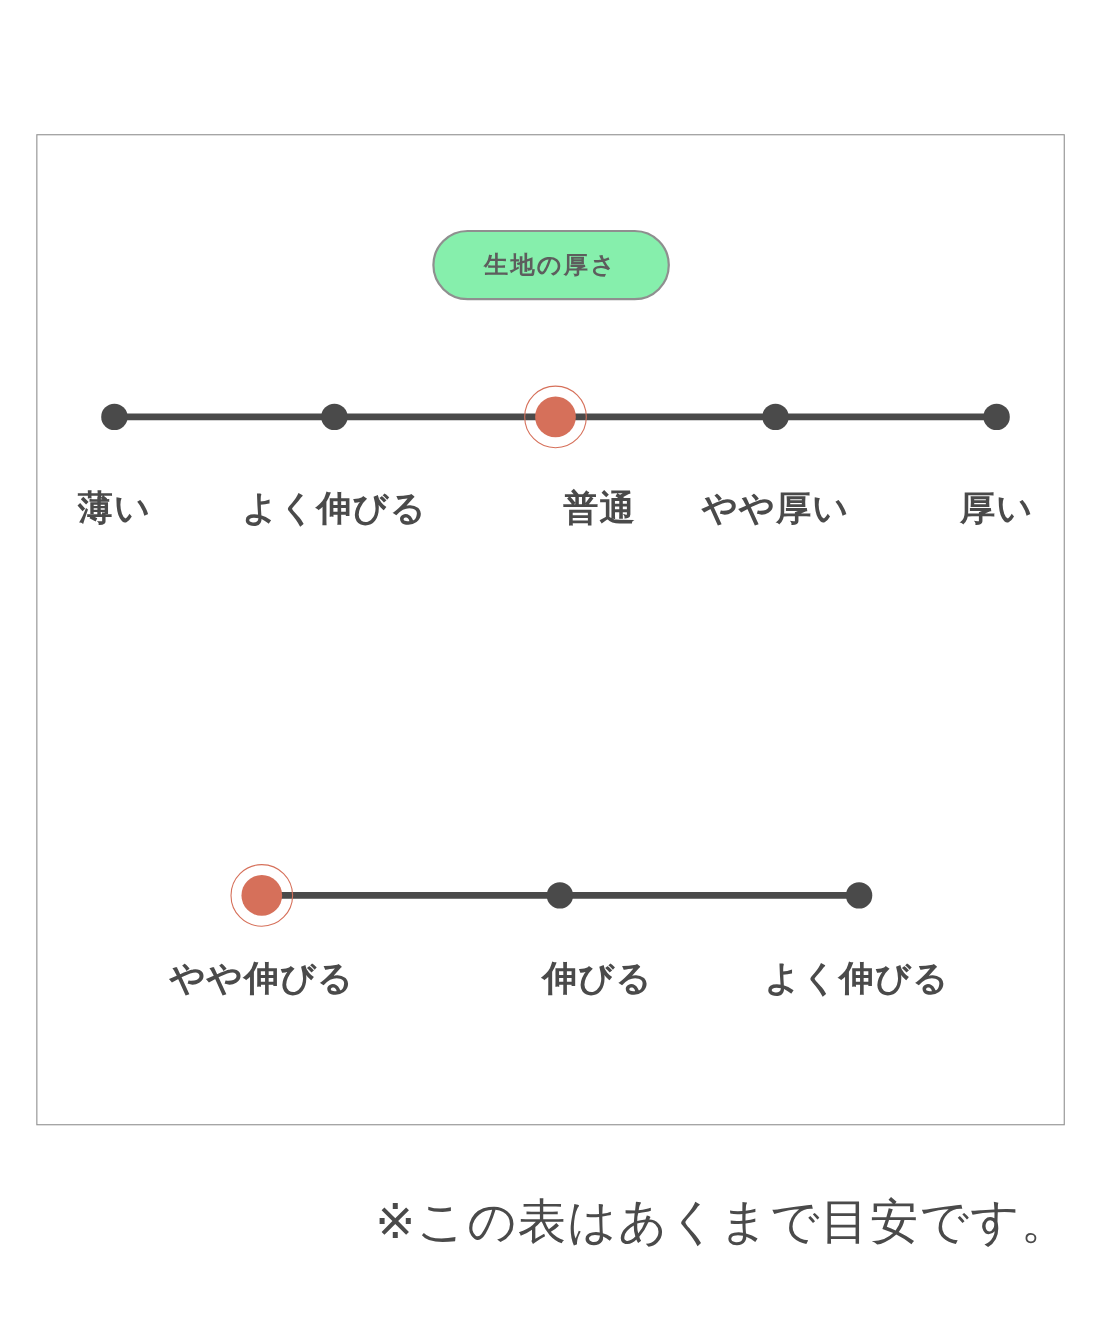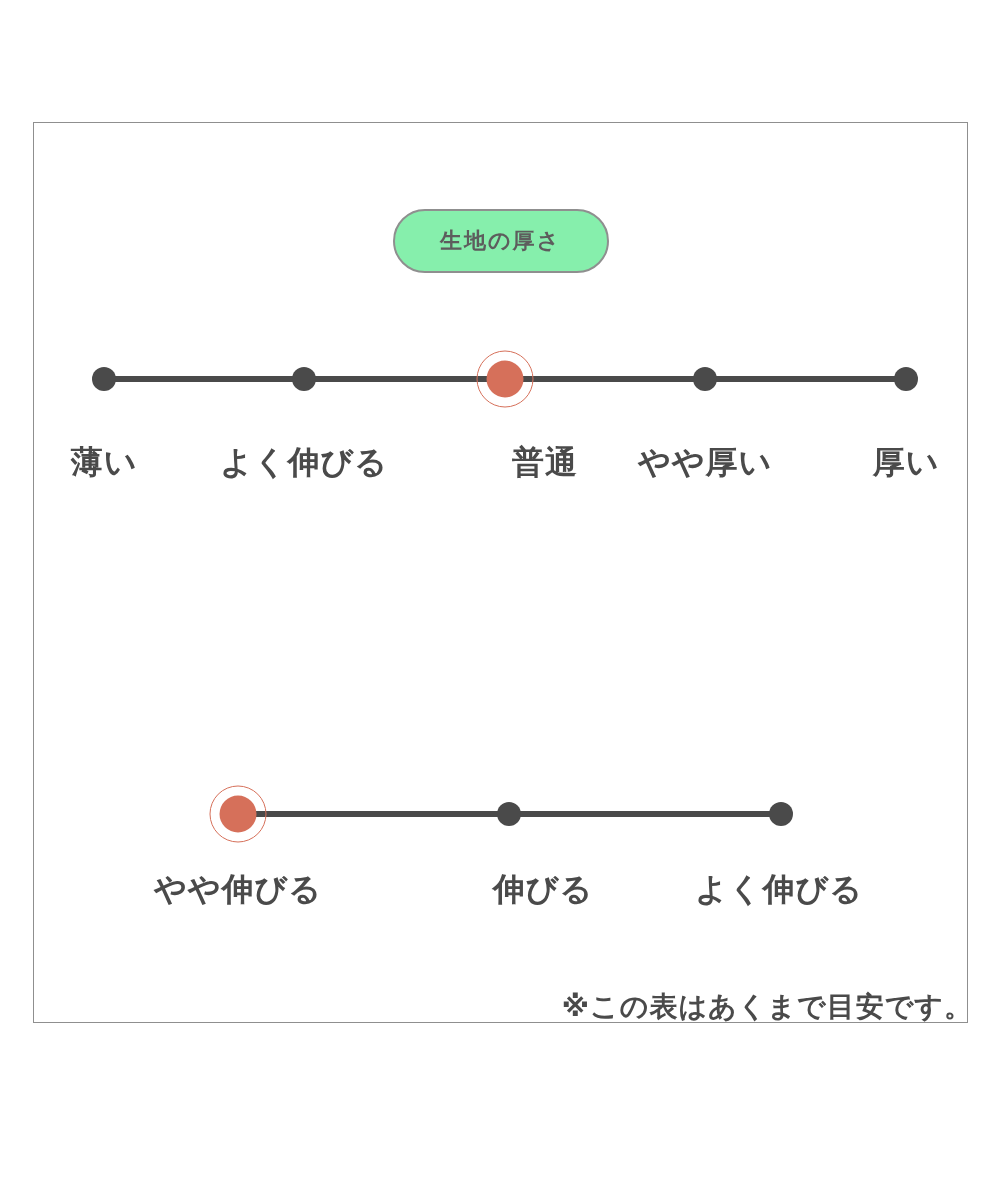--- a/index.html
+++ b/index.html
@@ -46,22 +46,22 @@
   }
   .scale-label{
     position:absolute;transform:translateX(-50%);
     height:40px;line-height:40px;white-space:nowrap;
     color:var(--ink);font-size:32px;font-weight:600;letter-spacing:1px;
   }
   .scale-label.selected{font-weight:900;}
   .labels-1{top:319px;}
   .labels-2{top:746px;}
   .footnote{
-    position:absolute;right:27px;top:988px;
-    color:var(--ink);font-size:28px;font-weight:700;letter-spacing:1px;
+    position:absolute;right:27px;top:1081px;
+    color:var(--ink);font-size:44px;font-weight:400;letter-spacing:1px;
     white-space:nowrap;
   }
 </style>
 </head>
 <body>
 
 <div class="frame">
 
   <div class="pill pill-1">
     <span>生地の厚さ</span>

